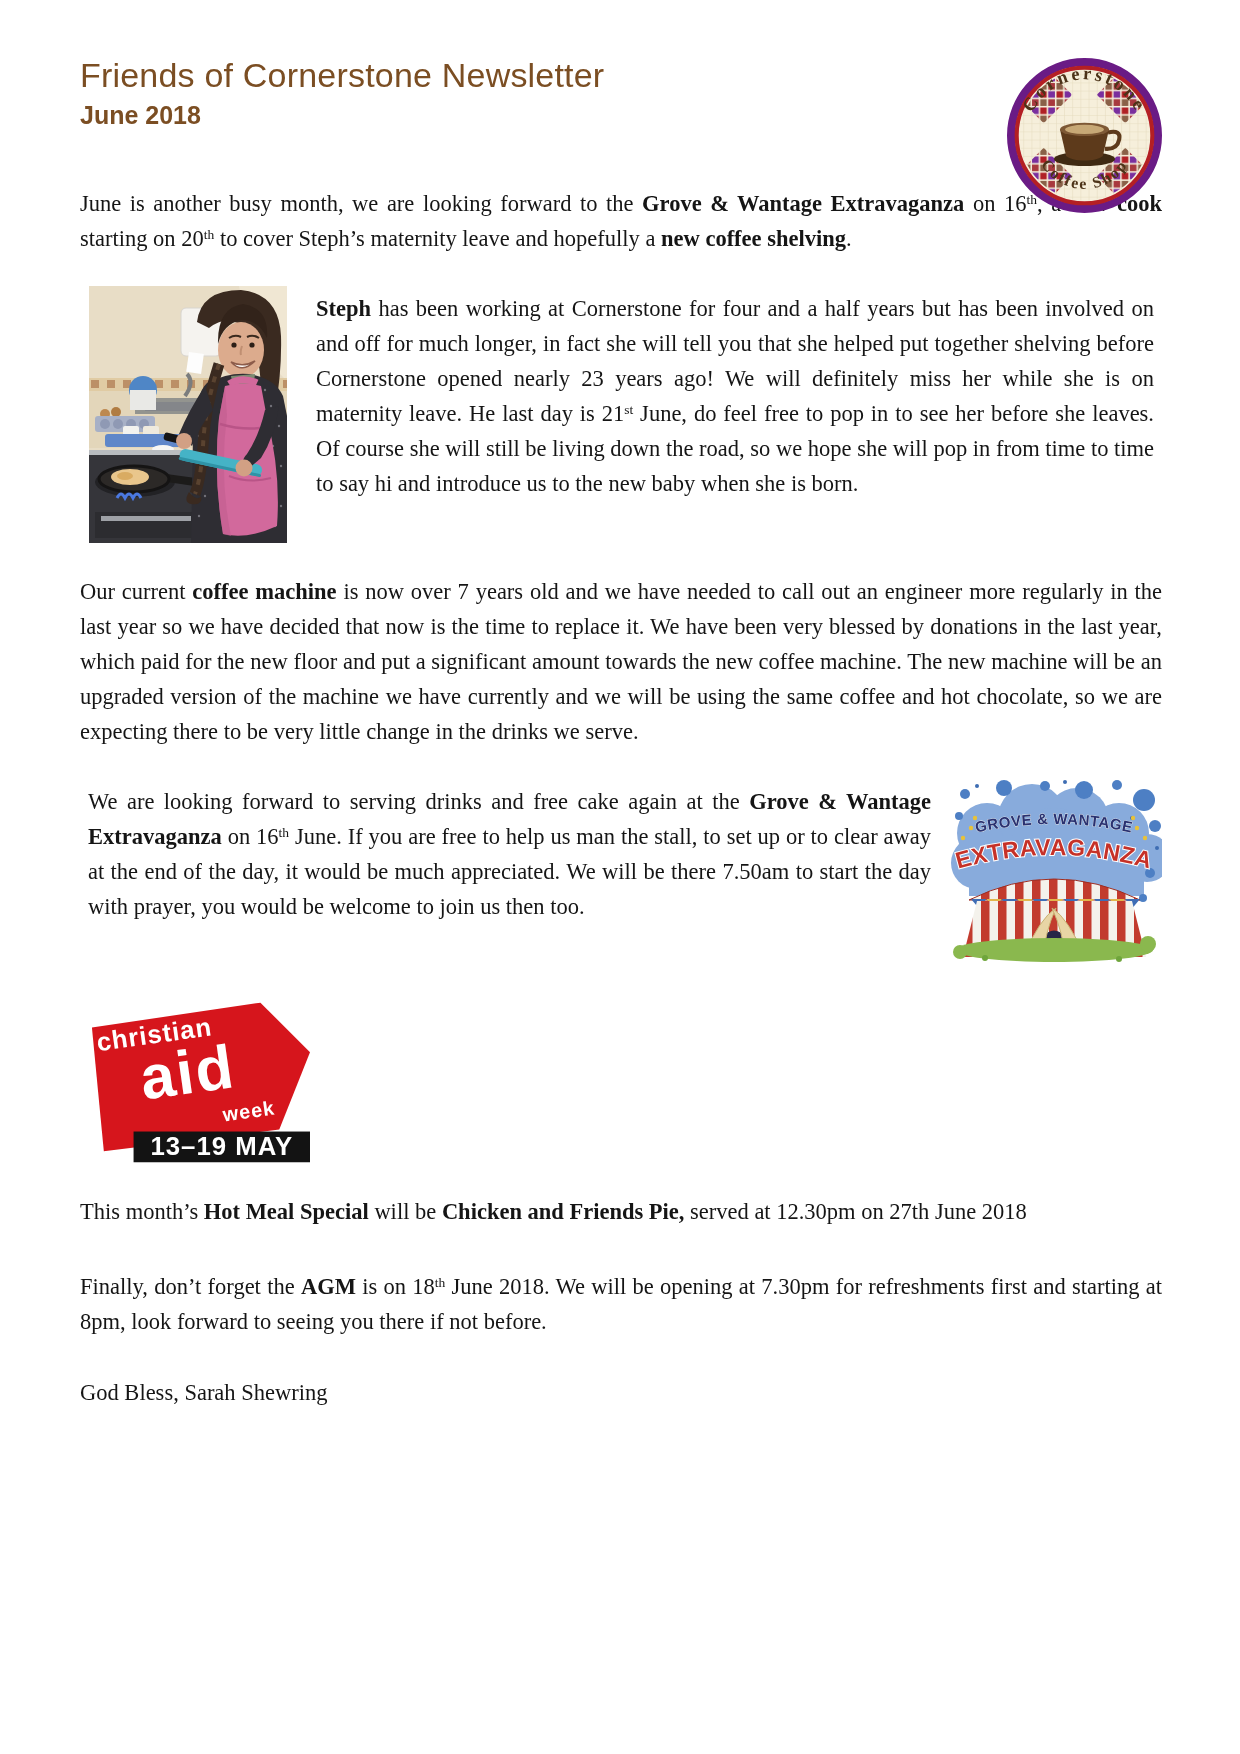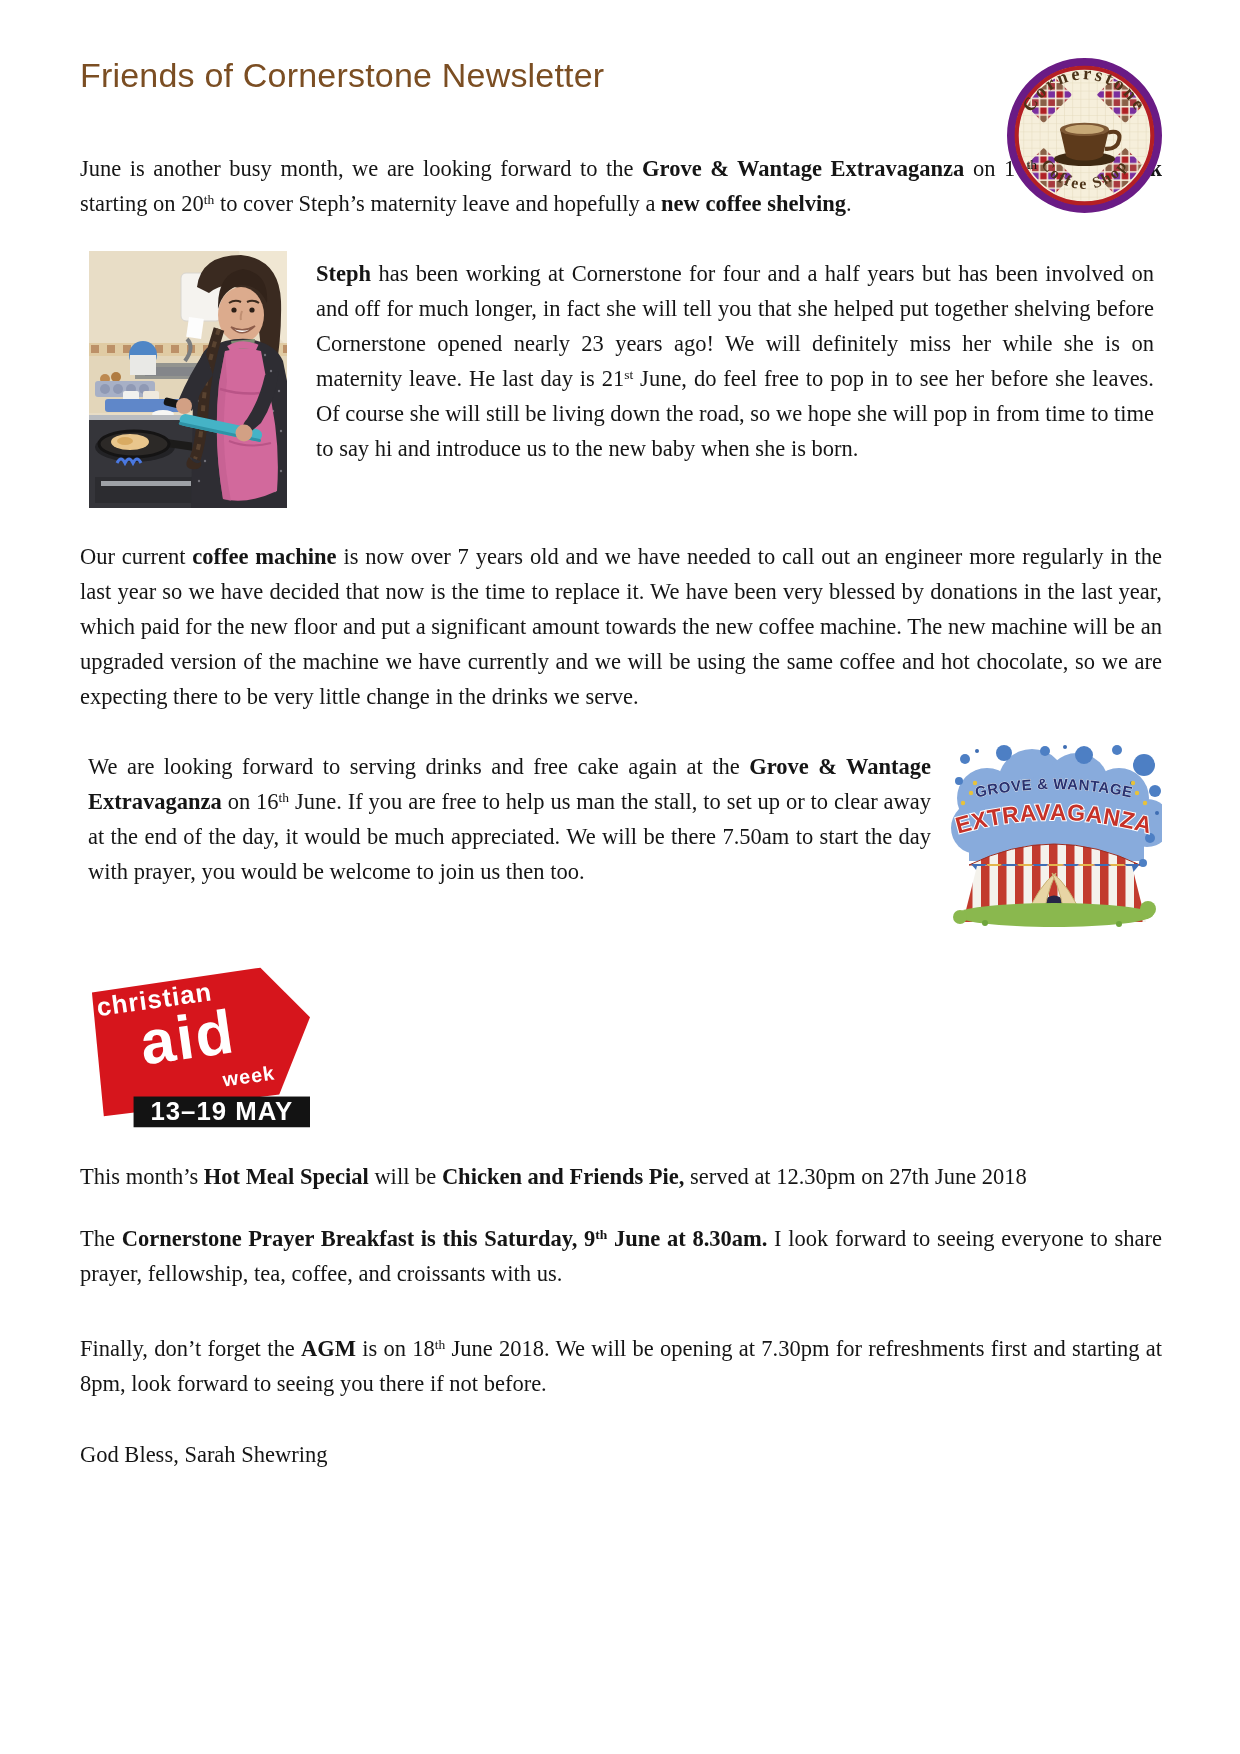--- a/index.html
+++ b/index.html
@@ -45,20 +45,21 @@
   .agm{margin-top:40px;}
   .closing{margin-top:36px;}
 </style>
 </head>
 <body>
 
 <div class="page">
 
   <div class="header">
     <h1 class="page-title">Friends of Cornerstone Newsletter</h1>
+    <div class="page-subtitle">June 2018</div>
 
     <svg class="badge" viewBox="0 0 152 152">
       <defs>
         <pattern id="lgGrid" width="8" height="8" patternUnits="userSpaceOnUse">
           <rect width="8" height="8" fill="#f6efdb"></rect>
           <path d="M8 0H0V8" fill="none" stroke="#e5dbbe" stroke-width="1"></path>
         </pattern>
         <pattern id="lgMz" width="16" height="16" patternUnits="userSpaceOnUse">
           <rect width="16" height="16" fill="#f6efdb"></rect>
           <rect x="0.5" y="0.5" width="6.5" height="6.5" fill="#b02025"></rect>
@@ -288,19 +289,18 @@
       <text transform="translate(14 56) rotate(-8)" font-family="Liberation Sans, sans-serif" font-size="26" font-weight="bold" fill="#ffffff" letter-spacing="1">christian</text>
       <text transform="translate(60 105) rotate(-8)" font-family="Liberation Sans, sans-serif" font-size="62" font-weight="bold" fill="#ffffff" letter-spacing="2">aid</text>
       <text transform="translate(141 127) rotate(-8)" font-family="Liberation Sans, sans-serif" font-size="20" font-weight="bold" fill="#ffffff" letter-spacing="1">week</text>
       <rect x="50" y="137" width="178" height="31" fill="#131313"></rect>
       <text x="139" y="161" text-anchor="middle" font-family="Liberation Sans, sans-serif" font-size="26" font-weight="bold" fill="#ffffff" letter-spacing="1">13–19 MAY</text>
     </svg>
   </div>
 
   <p class="para"><span>This month’s </span><span class="b">Hot Meal Special</span><span> will be </span><span class="b">Chicken and Friends Pie,</span><span> served at 12.30pm on 27th June 2018</span></p>
 
-  <p class="para"><span>The </span><span class="b">Cornerstone Prayer Breakfast is this Saturday, 9</span><sup class="b">th</sup><span class="b"> June at 8.30am.</span><span>  I look forward to seeing everyone to share prayer, fellowship, tea, coffee, and croissants with us.</span></p>
 
   <p class="para agm"><span>Finally, don’t forget the </span><span class="b">AGM</span><span> is on 18</span><sup>th</sup><span> June 2018. We will be opening at 7.30pm for refreshments first and starting at 8pm, look forward to seeing you there if not before.</span></p>
 
   <p class="para closing">God Bless, Sarah Shewring</p>
 
 </div>
 
 </body></html>

